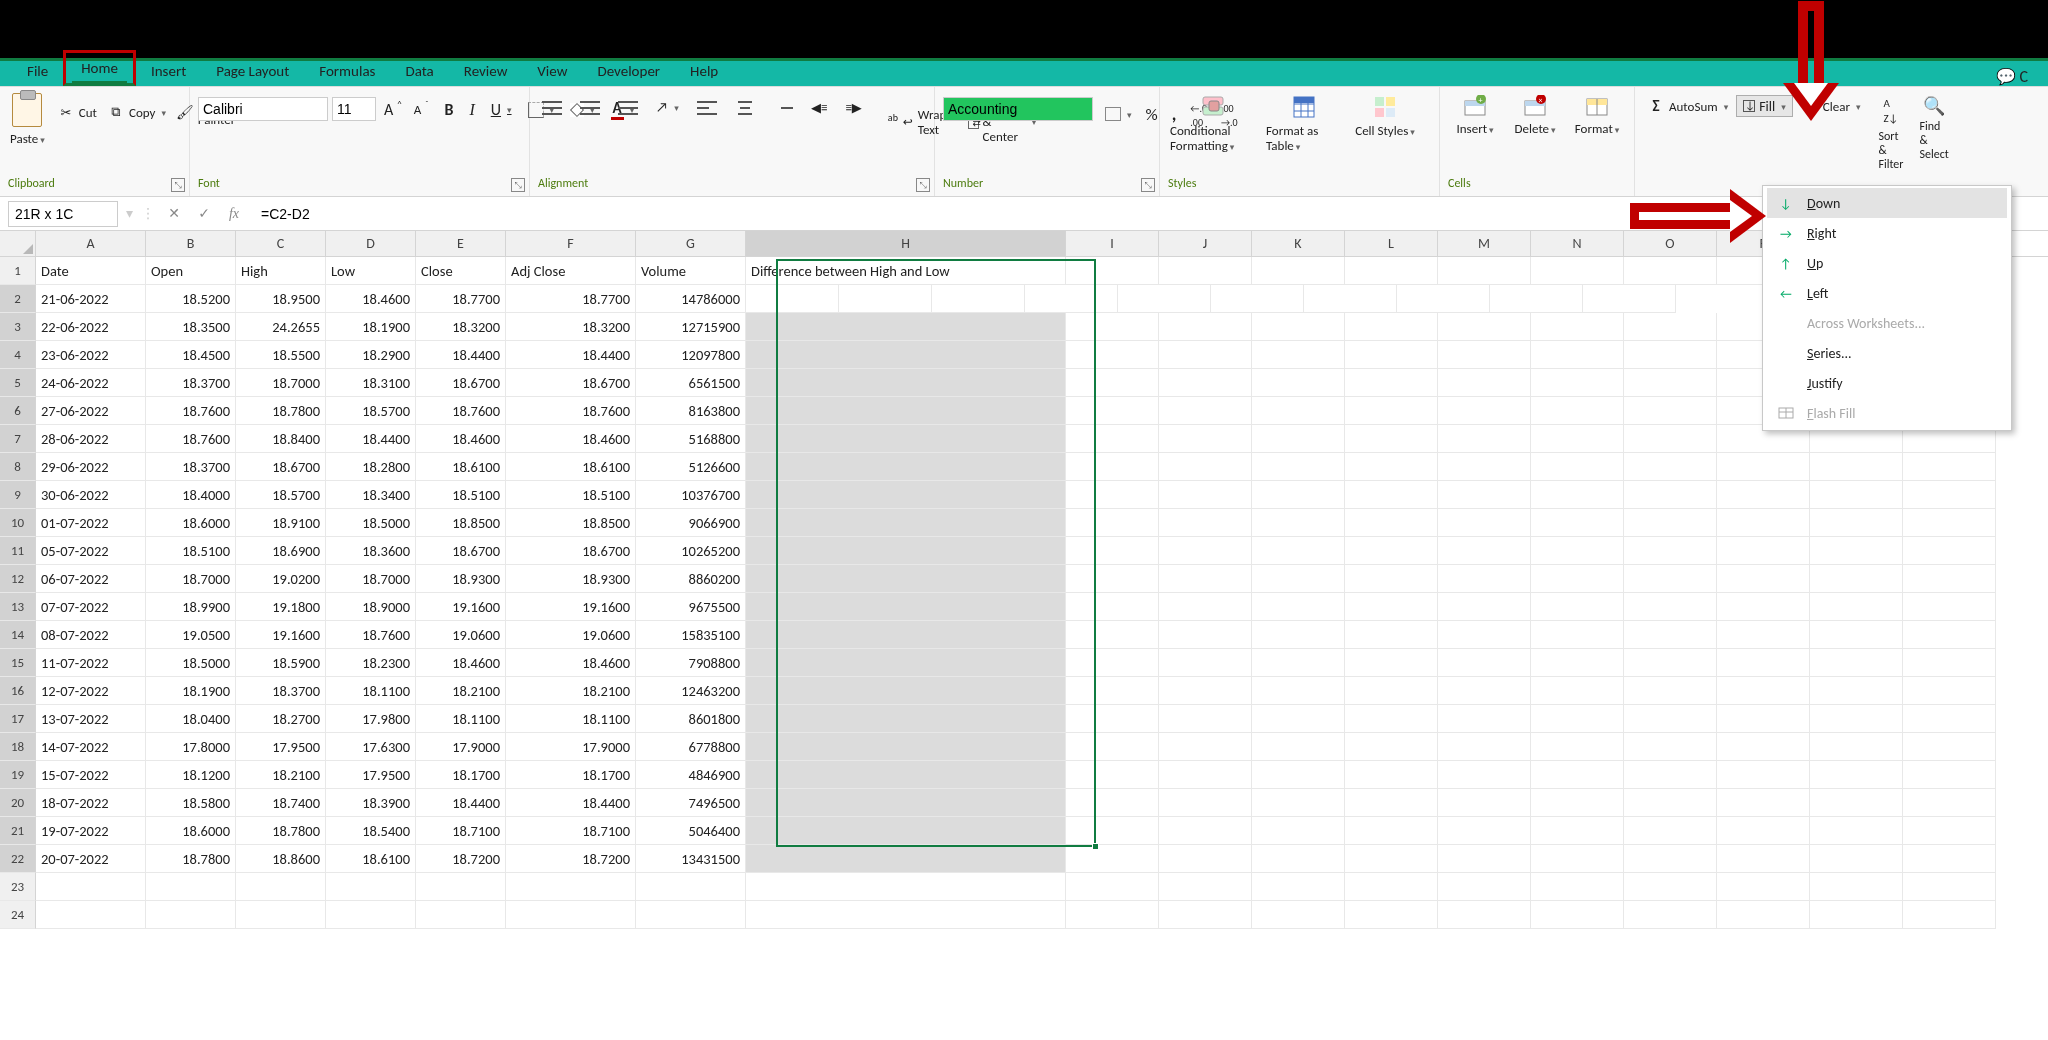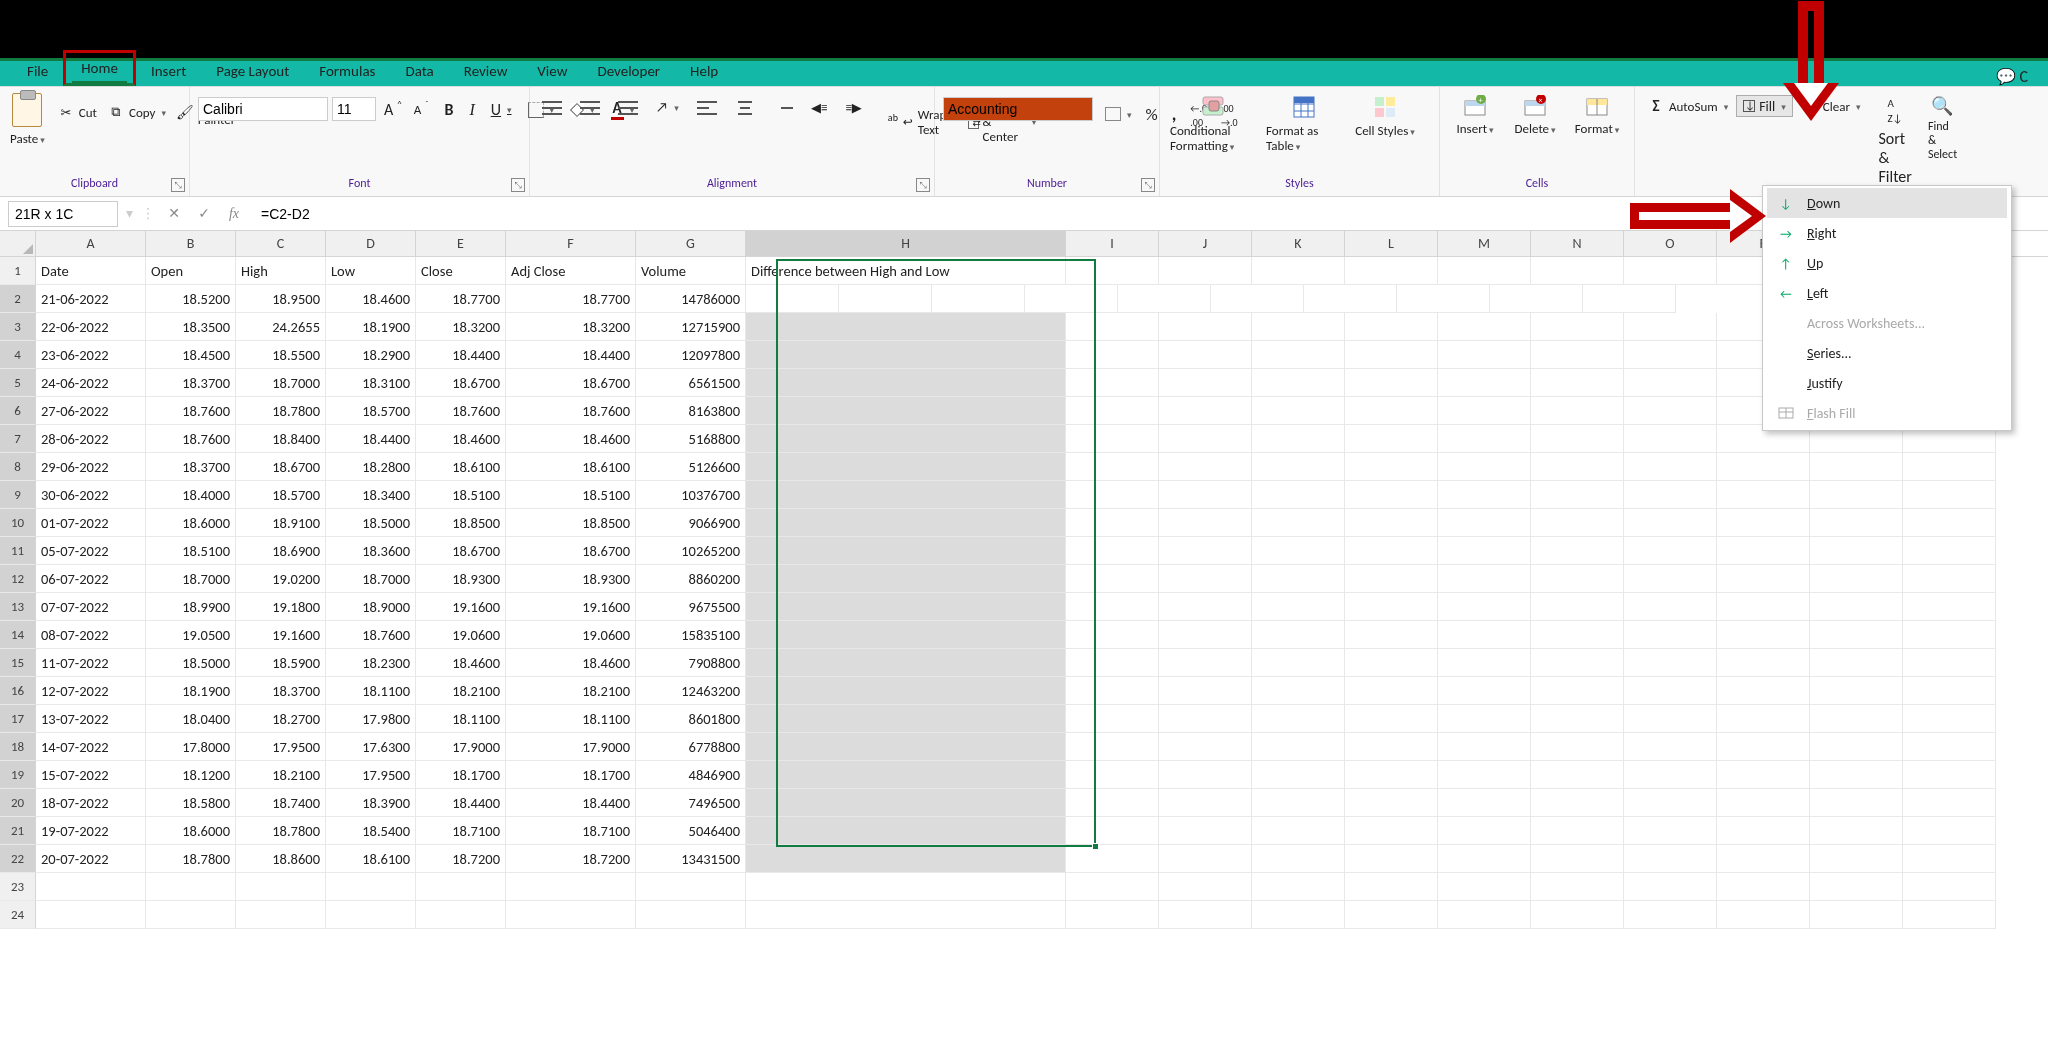--- a/index.html
+++ b/index.html
@@ -8,21 +8,21 @@
 .greenline { width: 100%; height: 3px; background: #107c41; }
 .tabs { display: flex; align-items: flex-end; height: 26px; padding-left: 12px; gap: 0; border-bottom: 1px solid #ddd; background: #14b8a6; }
 .tab { padding: 6px 15px; font-size: 15px; cursor: pointer; }
 .tab.active { border: 3px solid #c00000; border-bottom: 3px solid #107c41; position: relative; }
 .tab.active::after { content:""; position:absolute; left:6px; right:6px; bottom:-1px; height:3px; background:#107c41; }
 .comment-icon { margin-left: auto; margin-right: 20px; font-size: 16px; }
 
 .ribbon { display: flex; height: 110px; border-bottom: 1px solid #d4d4d4; background: #f8f8f8; }
 .group { display: flex; flex-direction: column; border-right: 1px solid #e2e2e2; padding: 4px 8px 0 8px; position: relative; }
 .group-body { flex: 1; display: flex; align-items: flex-start; gap: 6px; }
-.group-label { text-align: center; font-size: 12px; color: #4c1d95; padding-bottom: 4px; height: 20px; position: relative; }
+.group-label { font-size: 12px; color: #4d7c0f; padding-bottom: 4px; height: 20px; position: relative; }
 .dlg { position: absolute; right: 4px; bottom: 4px; width: 14px; height: 14px; border: 1px solid #888; font-size: 9px; text-align: center; line-height: 11px; color: #666; }
 
 .btn { display: inline-flex; align-items: center; gap: 4px; padding: 2px 4px; cursor: pointer; }
 .iconbox { width: 18px; height: 18px; display: inline-flex; align-items: center; justify-content: center; }
 .sm { font-size: 13px; }
 .dd::after { content: "▾"; font-size: 9px; margin-left: 2px; color: #666; }
 .vcol { display: flex; flex-direction: row; gap: 2px; }
 .bigbtn { display: flex; flex-direction: column; align-items: center; justify-content: center; width: 60px; padding: 2px; font-size: 13px; gap: 4px; cursor: pointer; }
 
 
@@ -49,21 +49,21 @@
 .al.l span:nth-child(2){width:60%} .al.c span{width:70%;margin:0 auto} .al.c span:nth-child(2){width:50%} .al.r span{margin-left:auto} .al.r span:nth-child(2){width:60%}
 .al.t span{width:100%} .al.m span{width:100%} .al.bt span{width:100%}
 .orient { font-size: 14px; } .orient::before{content:"↗";}
 .indent { font-size:13px; }
 .wrap-icon::before{content:"↩";font-size:12px;} .wrap-ab{font-size:10px;position:relative;top:-4px;}
 .merge-icon { width:18px;height:14px;border:1px solid #666;position:relative;}
 .merge-icon::before{content:"";position:absolute;left:0;top:6px;width:100%;height:0;}
 .merge-icon span{position:absolute;left:3px;top:0;font-size:10px;}
 
 
-.numfmt { width: 150px; height: 24px; border: 1px solid #ccc; background: #c2410c; padding: 0 4px; font-size: 14px; }
+.numfmt { width: 150px; height: 24px; border: 1px solid #ccc; background: #22c55e; padding: 0 4px; font-size: 14px; }
 .acct-icon { width:16px;height:14px;border:1px solid #888;position:relative;}
 .comma::before{content:",";font-size:18px;font-weight:bold;}
 .decinc::before{content:"←.0";font-size:10px;} .decinc::after{content:".00";font-size:10px;display:block;}
 .decdec::before{content:".00";font-size:10px;} .decdec::after{content:"→.0";font-size:10px;display:block;}
 
 
 .cf-icon{width:24px;height:24px;} .cf-icon rect{rx:2;}
 .tbl-icon{width:24px;height:24px;}
 .cs-icon{width:24px;height:24px;}
 
@@ -371,21 +371,21 @@
             <span class="fill-arrow-icon"></span>
             <span>Fill</span>
           </div>
         <div class="btn sm dd">
             <span class="iconbox clear-icon"></span>
             <span>Clear</span>
           </div>
       </div>
       <div class="bigbtn" style="width:52px">
         <span class="sort-icon"></span>
-        <span style="font-size:16px">Sort &amp; Filter</span>
+        <span style="font-size:12px">Sort &amp; Filter</span>
       </div>
       <div class="bigbtn" style="width:52px">
         <span class="iconbox find-icon"></span>
         <span style="font-size:12px">Find &amp; Select</span>
       </div>
     </div>
     <div class="group-label" style="visibility:hidden">Editing</div>
   </div>
 
 </div>

